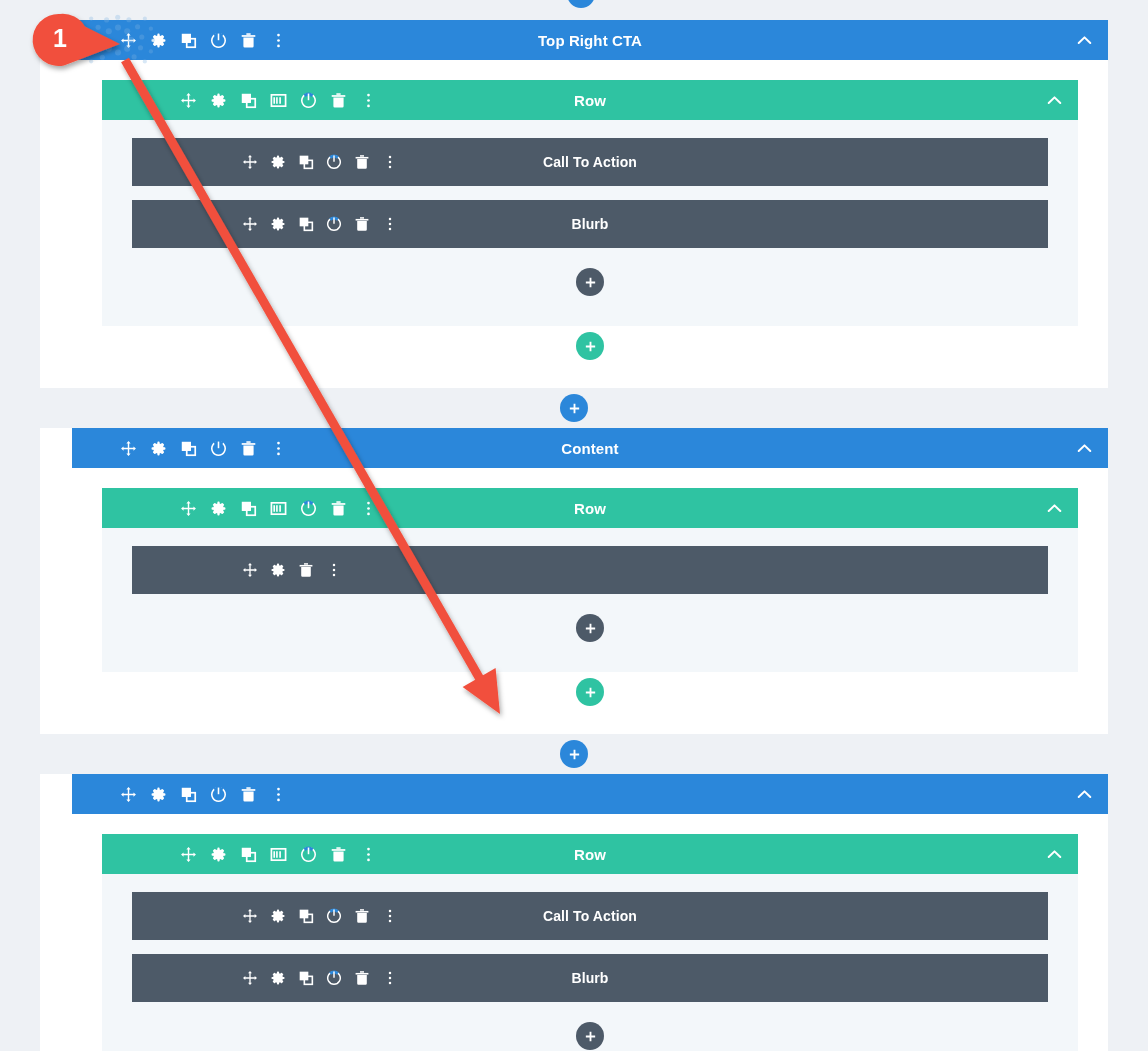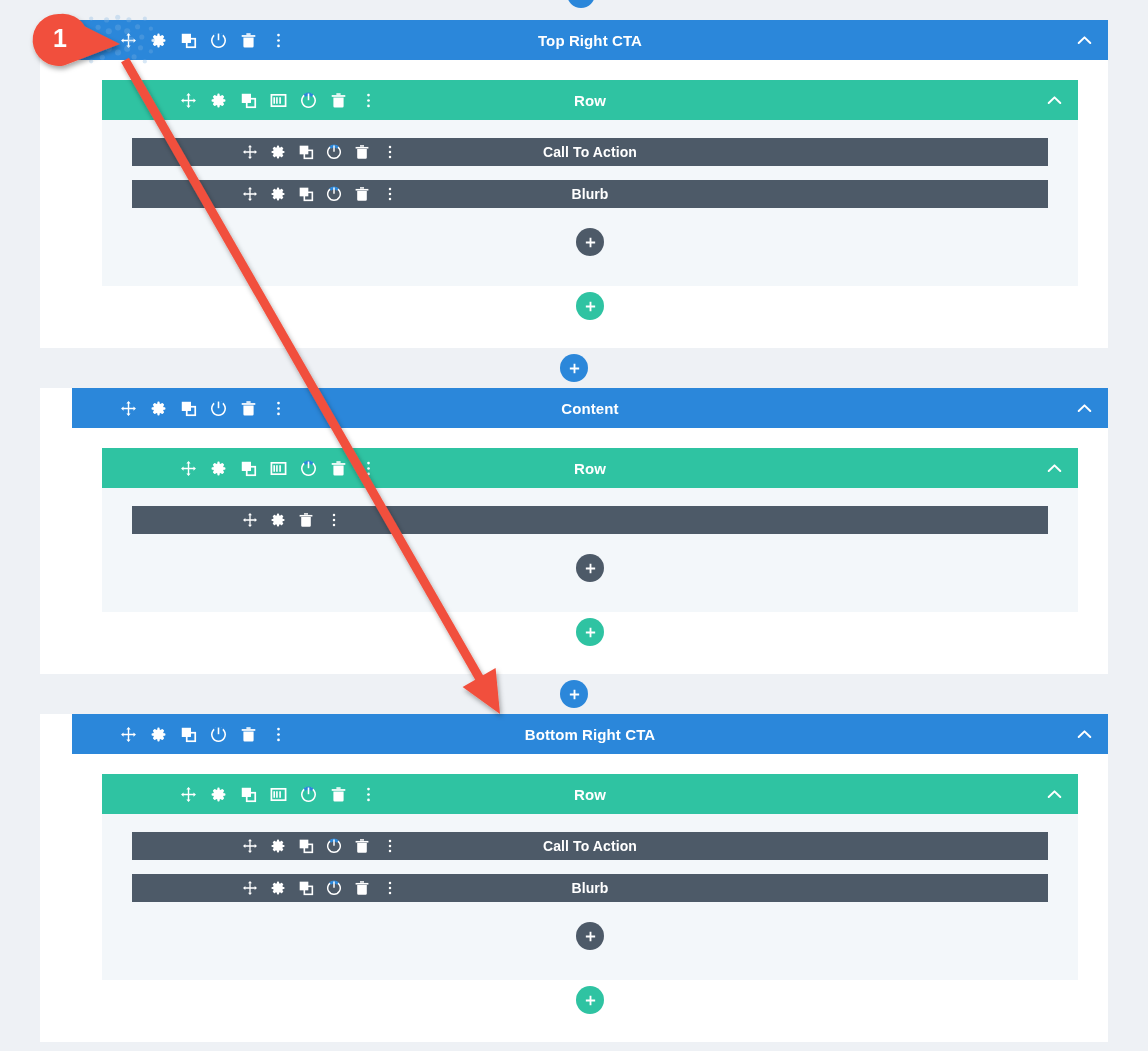--- a/index.html
+++ b/index.html
@@ -84,21 +84,21 @@
   .row-head .tools { gap: 13px; }
   .row-head .bar-title { font-size: 15px; }
   .row-head .collapse { width: 48px; }
   .row-body {
     background: #f3f7fa;
     padding: 18px 30px 24px 30px;
   }
 
   
   .module {
-    height: 28px;
+    height: 48px;
     background: #4d5a68;
     padding-left: 110px;
     margin-bottom: 14px;
   }
   .module .tools { gap: 12px; }
   .module .bar-title { font-size: 14px; }
   .add-btn {
     width: 28px;
     height: 28px;
     border-radius: 50%;
@@ -569,21 +569,20 @@
             </svg>
           </span>
           <span class="icon">
             <svg width="17" height="17" viewBox="0 0 24 24">
               <circle cx="12" cy="4.4" r="1.9" fill="#fff"></circle>
               <circle cx="12" cy="12" r="1.9" fill="#fff"></circle>
               <circle cx="12" cy="19.6" r="1.9" fill="#fff"></circle>
             </svg>
           </span>
         </div>
-        <div class="bar-title">Bottom Right CTA</div>
         <div class="collapse">
           <span class="icon">
             <svg width="17" height="17" viewBox="0 0 24 24">
               <path d="M3.8 15.6 L12 7.6 L20.2 15.6" fill="none" stroke="#fff" stroke-width="2.8" stroke-linecap="round" stroke-linejoin="round"></path>
             </svg>
           </span>
         </div>
       </div>
       <div class="section-body">
         <div class="row-wrap">

